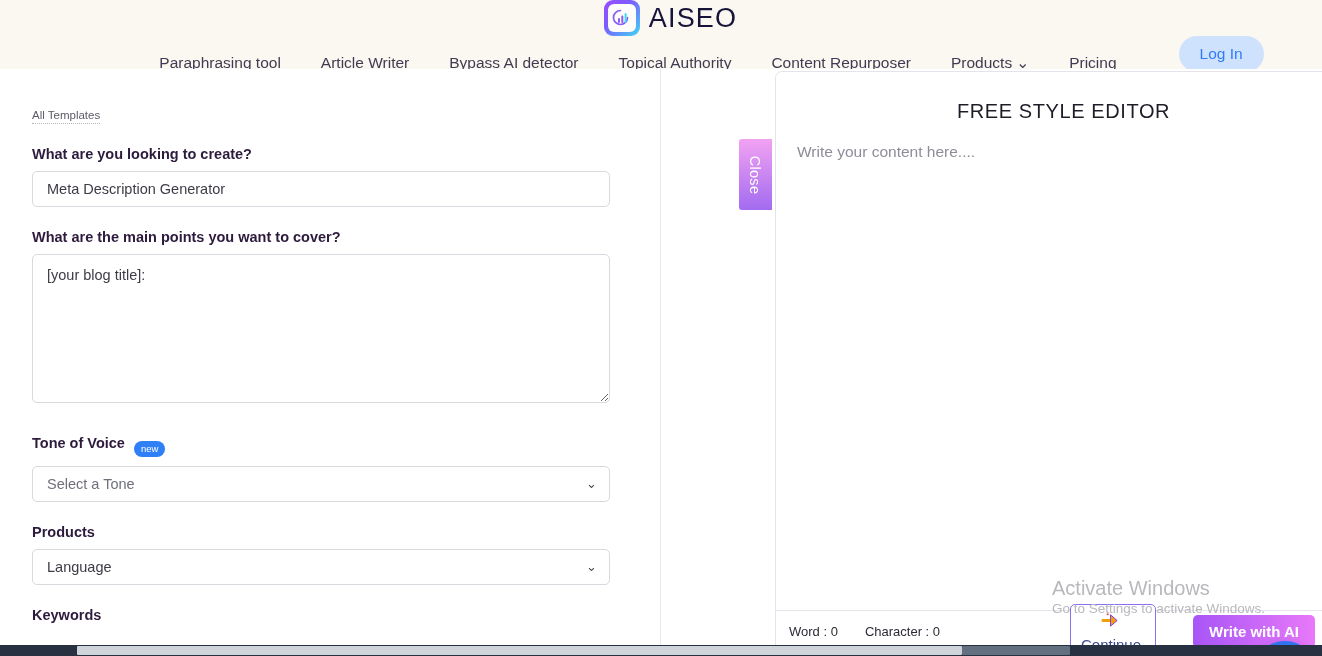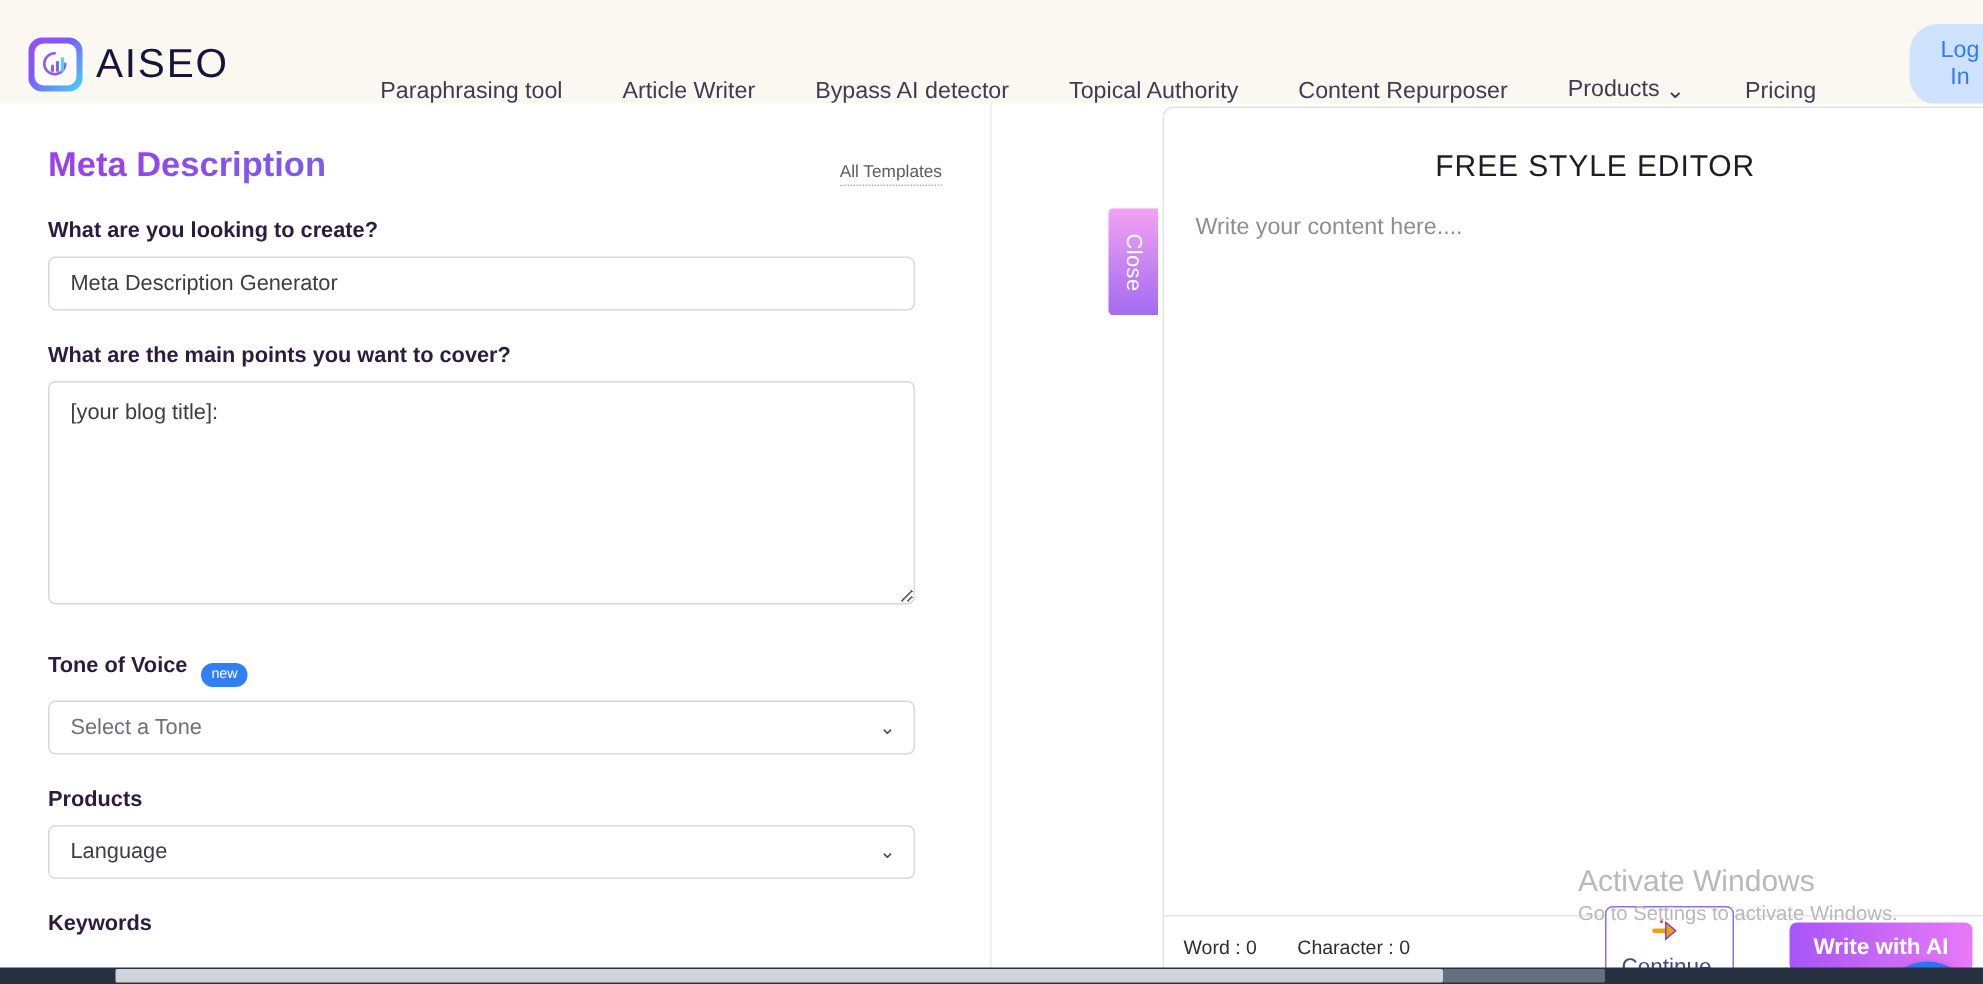--- a/index.html
+++ b/index.html
@@ -10,21 +10,21 @@
     background: #ffffff;
   }
   #app { position: relative; width: 1322px; height: 656px; }
 
   
   .navbar {
     position: absolute; top: 0; left: 0;
     width: 1322px; height: 86px;
     background: #fbf8f1;
     border-bottom: 1px solid #efeade;
-    display: flex; align-items: center;
+    display: flex; align-items: center; flex-direction: column;
   }
   .brand { display: flex; align-items: center; margin-left: 19px; gap: 9px; }
   .brand-mark {
     width: 36px; height: 36px; border-radius: 9px;
     background: linear-gradient(135deg, #9b4dff 0%, #7b5cff 40%, #3ed9f4 100%);
     display: flex; align-items: center; justify-content: center;
   }
   .brand-mark-inner {
     width: 28px; height: 28px; border-radius: 6px; background: #fdfcfa;
     display: flex; align-items: flex-end; justify-content: center; padding-bottom: 5px;
@@ -233,21 +233,20 @@
       </span>
       <span class="nav-link">Pricing</span>
       <button class="login-btn">Log In</button>
     </div>
   </div>
 
   <div class="content">
 
     <div class="left-panel">
       <div class="panel-head">
-        <div class="panel-title">Meta Description</div>
         <div class="all-templates">All Templates</div>
       </div>
 
       <div class="field-label">What are you looking to create?</div>
       <input class="text-input" type="text" value="Meta Description Generator" style="">
 
       <div class="field-label">What are the main points you want to cover?</div>
       <textarea class="text-area" style="">[your blog title]:</textarea>
 
       <div class="field-label">

